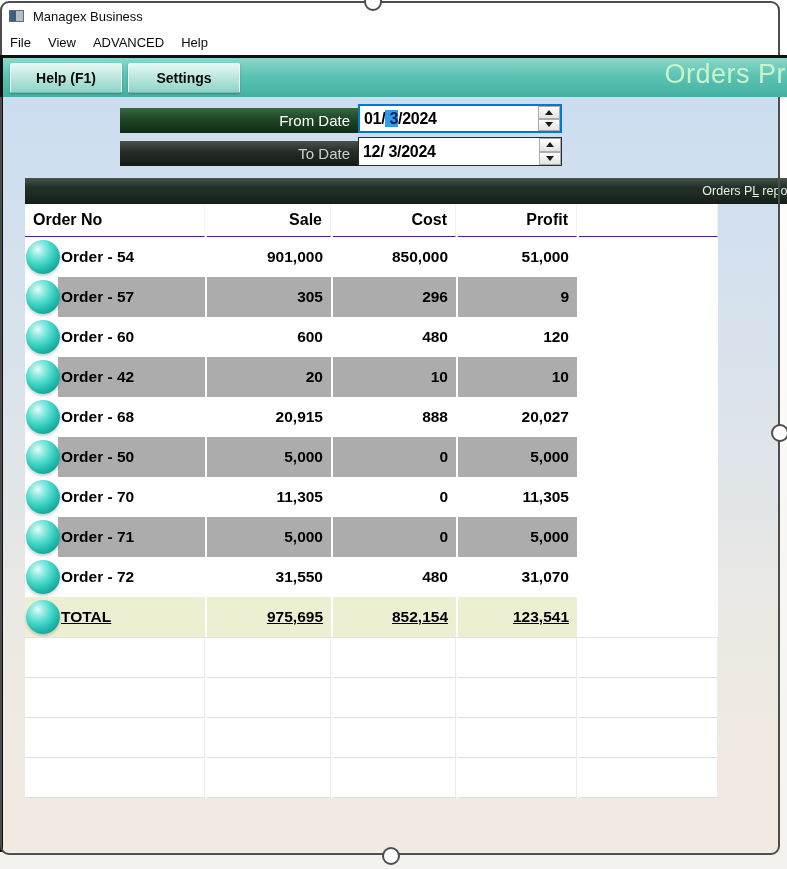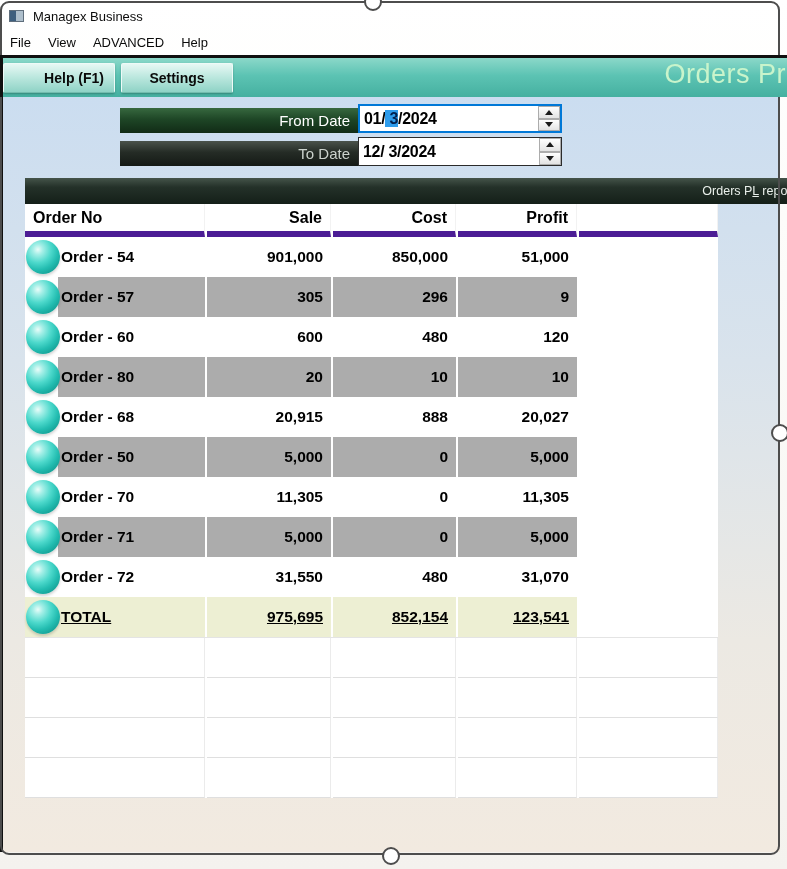--- a/index.html
+++ b/index.html
@@ -29,21 +29,21 @@
   
   .toolbar{position:absolute;left:0;top:55px;width:787px;height:42px;box-sizing:border-box;
     border-top:3px solid #101010;border-left:3px solid #101010;
     background:linear-gradient(180deg,#8bd8c9 0%,#5cc3b3 45%,#45b0a0 100%);
     z-index:6;display:flex;align-items:center;}
   .tb-btn{height:30px;min-width:112px;margin-top:1px;padding:0 10px;box-sizing:border-box;
     background:linear-gradient(180deg,#e7f8f4 0%,#bde8df 45%,#8fd3c6 100%);
     border:1px solid #eefaf7;border-bottom-color:#74bcae;border-radius:2px;
     font-family:"Liberation Sans",sans-serif;font-weight:bold;font-size:14px;color:#0a0a0a;
     box-shadow:0 1px 2px rgba(0,0,0,0.25);cursor:pointer;}
-  .tb-btn.first{text-align:right;}
+  .tb-btn.first{margin-left:7px;}
   .tb-btn + .tb-btn{margin-left:6px;}
   .tb-heading{position:absolute;right:1px;top:1px;font-size:27px;color:#c9f4cb;white-space:nowrap;letter-spacing:0.5px;}
 
   
   .content{position:absolute;left:3px;top:97px;width:777px;height:755px;z-index:1;
     background:linear-gradient(180deg,#cbddf0 0%,#d9e3ec 35%,#ece9e3 72%,#f2eae0 100%);}
 
   
   .date-bar{position:absolute;left:117px;width:238px;height:25px;box-sizing:border-box;
     display:flex;align-items:center;justify-content:flex-end;padding-right:8px;font-size:15px;}
@@ -68,21 +68,21 @@
     display:flex;align-items:center;justify-content:flex-end;padding-right:7px;
     font-size:12.5px;color:#e9efea;}
   .report-bar u{text-decoration:underline;}
 
   
   .grid{position:absolute;left:22px;top:107px;width:693px;background:#ffffff;}
   .trow,.thead{display:grid;grid-template-columns:180px 124px 123px 119px 1fr;column-gap:2px;}
   .thead{height:33px;}
   .trow{height:40px;}
   .hcell{display:flex;align-items:center;font-weight:bold;font-size:16px;color:#000;
-    border-bottom:6px solid #4c1d95;border-right:1px solid #f2f2f2;cursor:pointer;}
+    border-bottom:1px solid #4c1d95;border-right:1px solid #f2f2f2;cursor:pointer;}
   .hcell.order{padding-left:8px;}
   .hcell.num{justify-content:flex-end;padding-right:8px;}
   .cell{display:flex;align-items:center;}
   .c-label{position:relative;}
   .sphere{position:absolute;left:1px;top:3px;width:34px;height:34px;border-radius:50%;
     background:radial-gradient(circle at 35% 28%, #eafcf9 0%, #a5efe7 15%, #4ed9cc 40%, #22bcb0 62%, #149c92 83%, #0d7f77 100%);
     box-shadow:0 2px 3px rgba(0,0,0,0.18);}
   .label-text{flex:1;margin-left:33px;padding-left:3px;height:100%;display:flex;align-items:center;
     font-weight:bold;font-size:15.5px;color:#000;}
   .c-num{justify-content:flex-end;padding-right:8px;font-weight:bold;font-size:15.5px;color:#000;}
@@ -183,21 +183,21 @@
     </div>
     <div class="cell c-num">600</div>
     <div class="cell c-num">480</div>
     <div class="cell c-num">120</div>
     <div class="cell c-tail"></div>
   </div>
 
   <div class="trow alt">
     <div class="cell c-label">
       <span class="sphere"></span>
-      <span class="label-text">Order - 80</span>
+      <span class="label-text">Order - 42</span>
     </div>
     <div class="cell c-num">20</div>
     <div class="cell c-num">10</div>
     <div class="cell c-num">10</div>
     <div class="cell c-tail"></div>
   </div>
 
   <div class="trow">
     <div class="cell c-label">
       <span class="sphere"></span>

